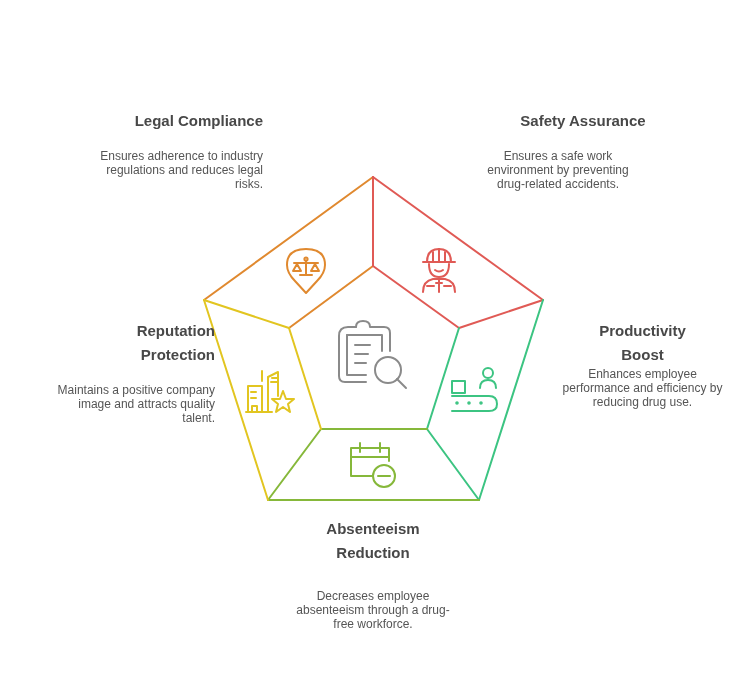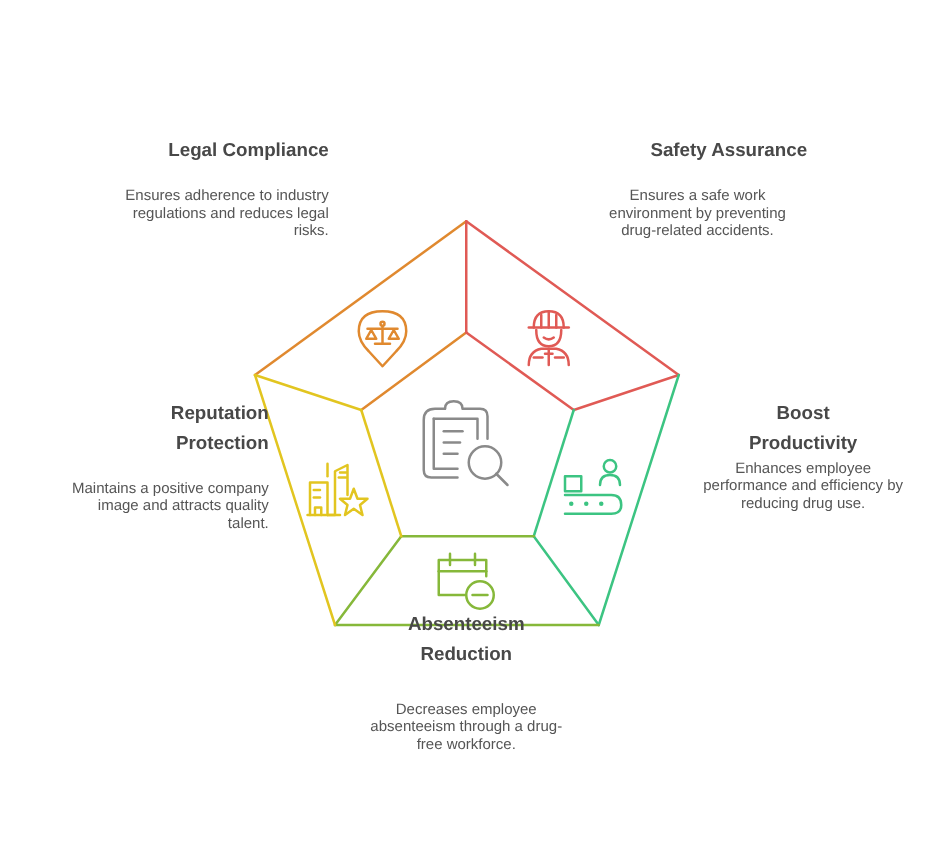--- a/index.html
+++ b/index.html
@@ -131,25 +131,25 @@
 <div class="block right" style="left:20px; top:319px; width:171px;margin-left:24px;">
   <div class="title">
     <div>Reputation</div>
     <div>Protection</div>
   </div>
   <div class="desc" style="margin-top:16px;">Maintains a positive company image and attracts quality talent.</div>
 </div>
 
 <div class="block left" style="left:555px; top:319px; width:175px;">
   <div class="title">
+    <div>Productivity</div>
     <div>Boost</div>
-    <div>Productivity</div>
   </div>
   <div class="desc" style="margin-top:0;">Enhances employee performance and efficiency by reducing drug use.</div>
 </div>
 
-<div class="block center" style="left:283px; top:488px; width:180px;">
+<div class="block center" style="left:283px; top:517px; width:180px;">
   <div class="title">
     <div>Absenteeism</div>
     <div>Reduction</div>
   </div>
   <div class="desc" style="margin-top:24px; padding:0 8px;">Decreases employee absenteeism through a drug-free workforce.</div>
 </div>
 
 </body></html>

